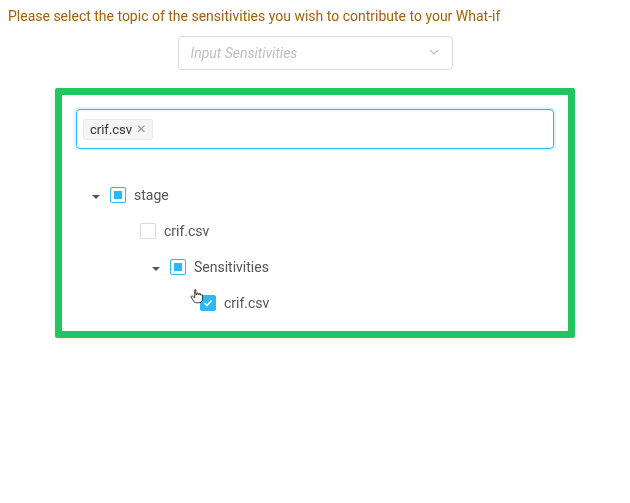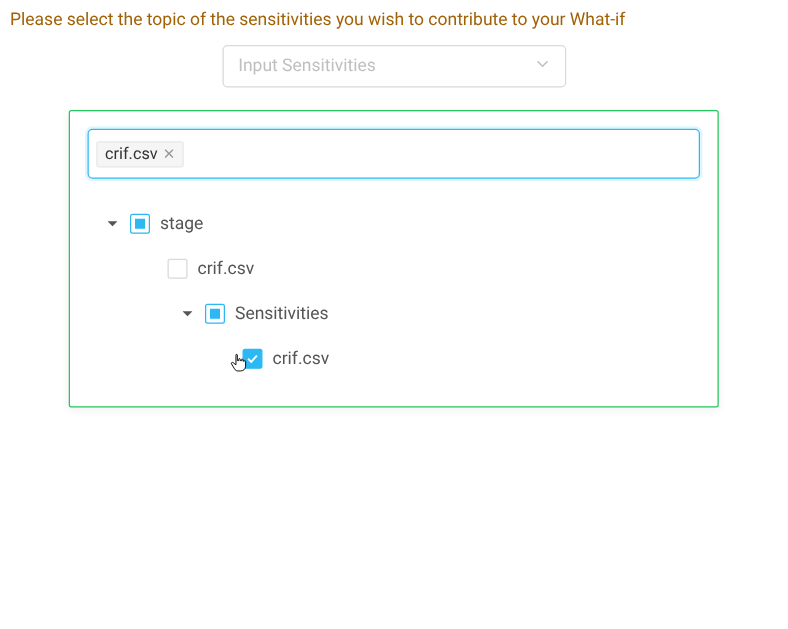--- a/index.html
+++ b/index.html
@@ -23,26 +23,27 @@
       width: 275px;
       height: 34px;
       border: 1px solid #d9d9d9;
       border-radius: 4px;
       display: flex;
       align-items: center;
       justify-content: space-between;
       padding: 0 12px;
       color: #bfbfbf;
       cursor: pointer;
+      font-style: italic;
     }
     .select-box svg { width: 12px; height: 12px; }
     .dropdown-wrap {
       width: 520px;
       margin: 0 auto;
-      border: 1px solid #22c55e;
+      border: 7px solid #22c55e;
       border-radius: 2px;
       box-shadow: 0 2px 8px rgba(0,0,0,0.06);
       background: #fff;
     }
     .search-box {
       height: 40px;
       border: 1px solid #2bb8f3;
       border-radius: 4px;
       margin: 14px;
       display: flex;
@@ -65,21 +66,21 @@
       color: #999;
       cursor: pointer;
       font-size: 12px;
       line-height: 1;
     }
     .tree {
       padding: 4px 10px 20px 10px;
     }
     .tree-row {
       display: flex;
-      align-items: center;
+      align-items: flex-end;
       height: 36px;
       gap: 8px;
       color: #555;
     }
     .tree-row.light { color: #aaa; }
     .expander {
       width: 12px;
       height: 12px;
       display: inline-flex;
       align-items: center;

